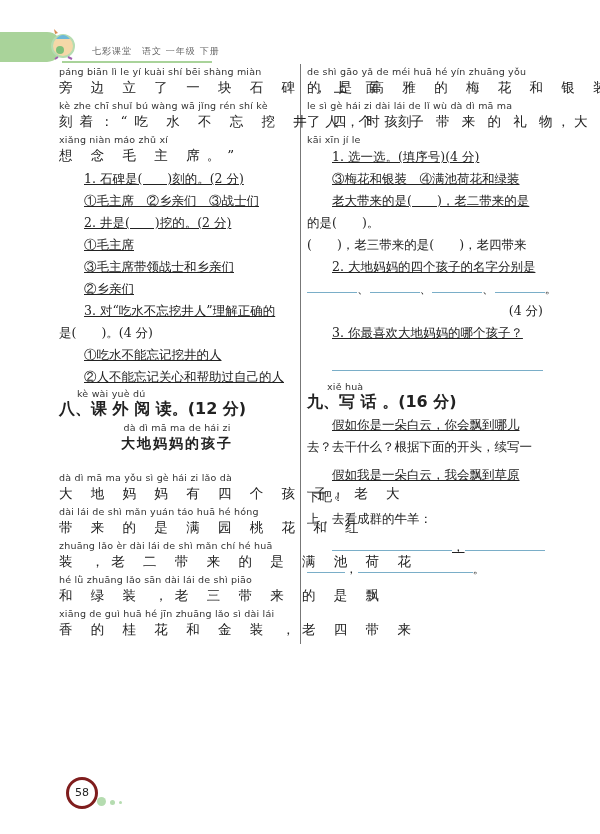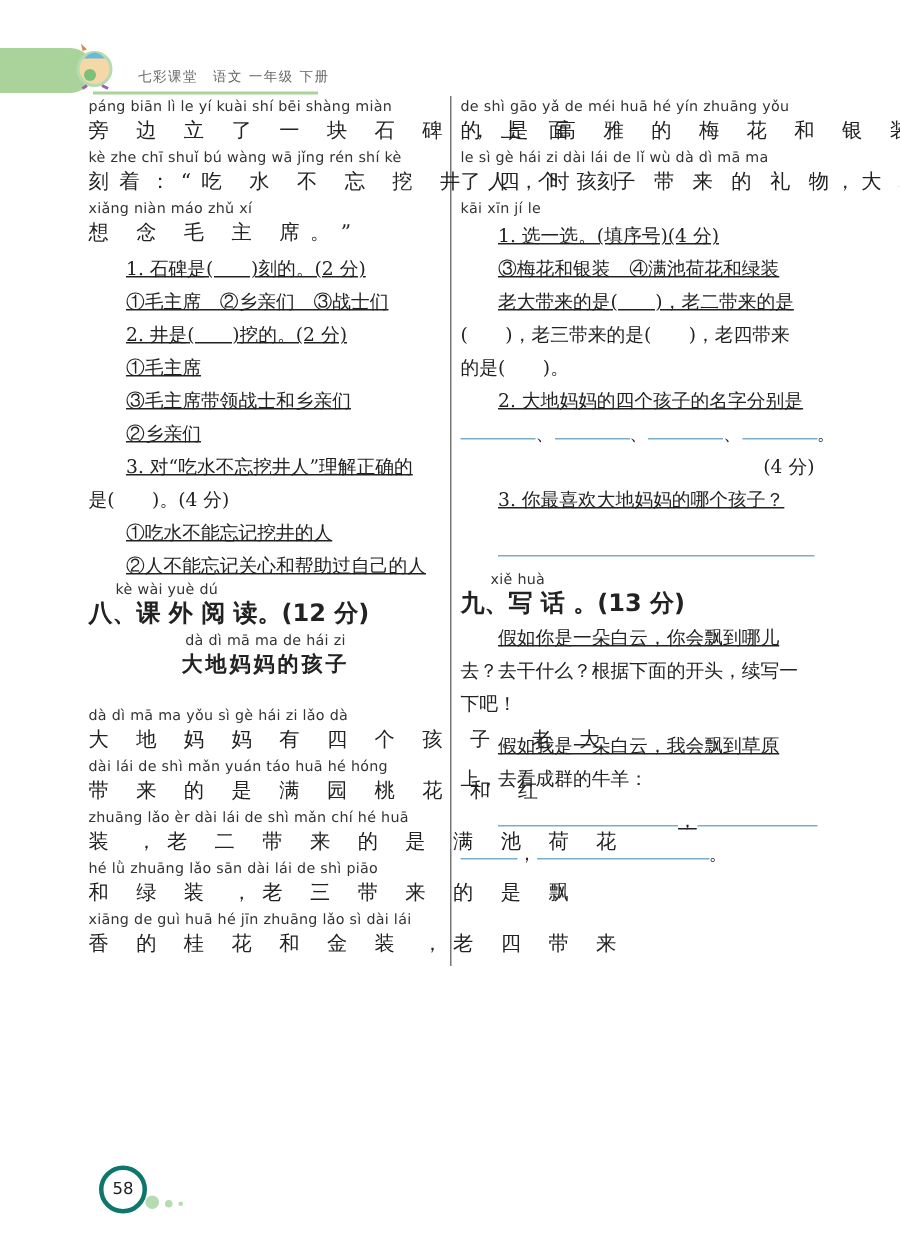--- a/index.html
+++ b/index.html
@@ -17,21 +17,21 @@
   .py { font-family:"DejaVu Sans", sans-serif; font-size:9.5px; color:#333; line-height:12px; white-space:nowrap; letter-spacing:0.2px; }
   .hz { font-size:13.5px; line-height:18px; letter-spacing:7px; white-space:nowrap; margin-bottom:4px; }
   .line { font-size:12.5px; line-height:22px; white-space:nowrap; }
   .ind { padding-left:25px;text-decoration:underline; }
   .sec { font-family:"DejaVu Sans", sans-serif; font-weight:bold; font-size:16px; line-height:17px; }
   .title { font-weight:bold; font-size:14px; text-align:center; letter-spacing:2px; line-height:18px; margin-bottom:20px;}
   .c { text-align:center; }
   .r { text-align:right; }
   .blank { display:inline-block; border-bottom:1px solid #7aaec8; height:12px; vertical-align:baseline; }
   .ansline { border-bottom:1px solid #7aaec8; height:14px; margin:12px 0 10px 25px; }
-  .page-num { position:absolute; left:66px; top:777px; width:26px; height:26px; border:3px solid #0f766e;
+  .page-num { position:absolute; left:66px; top:777px; width:26px; height:26px; border:3px solid #7f1d1d;
               border-radius:50%; font-family:"DejaVu Sans", sans-serif; font-size:11px;
               text-align:center; line-height:26px; color:#222; }
   .dot { position:absolute; border-radius:50%; background:#b5dcb0; }
 </style>
 </head>
 <body>
 
 <div class="header-bar"></div>
 <div class="header-line"></div>
 <svg class="mascot" viewBox="0 0 30 34">
@@ -86,35 +86,35 @@
   <div>
     <div class="py">de shì gāo yǎ de méi huā hé yín zhuāng      yǒu</div>
     <div class="hz">的 是 高 雅 的 梅 花 和 银  装 。有</div>
     <div class="py">le  sì gè hái zi dài lái de  lǐ  wù   dà dì mā ma</div>
     <div class="hz" style="letter-spacing:4px">了 四 个 孩 子 带 来 的 礼 物，大 地 妈 妈</div>
     <div class="py">kāi xīn jí  le</div>
   </div>
   <div class="line ind">1. 选一选。(填序号)(4 分)</div>
   <div class="line ind">③梅花和银装　④满池荷花和绿装</div>
   <div class="line ind">老大带来的是(　　)，老二带来的是</div>
+  <div class="line">的是(　　)。</div>
   <div class="line">(　　)，老三带来的是(　　)，老四带来</div>
-  <div class="line">的是(　　)。</div>
   <div class="line ind">2. 大地妈妈的四个孩子的名字分别是</div>
   <div class="line">
     <span class="blank" style="width:50px"></span><span>、</span><span class="blank" style="width:50px"></span><span>、</span><span class="blank" style="width:50px"></span><span>、</span><span class="blank" style="width:50px"></span><span>。</span>
   </div>
   <div class="line r">(4 分)</div>
   <div class="line ind">3. 你最喜欢大地妈妈的哪个孩子？</div>
   <div class="ansline"></div>
   <div class="py" style="padding-left:20px">xiě huà</div>
-  <div class="sec">九、写 话 。(13 分)</div>
+  <div class="sec">九、写 话 。(16 分)</div>
   <div class="line ind" style="margin-top:4px">假如你是一朵白云，你会飘到哪儿</div>
   <div class="line">去？去干什么？根据下面的开头，续写一</div>
+  <div class="line ind" style="margin-top:6px">假如我是一朵白云，我会飘到草原</div>
   <div class="line">下吧！</div>
-  <div class="line ind" style="margin-top:6px">假如我是一朵白云，我会飘到草原</div>
   <div class="line">上，去看成群的牛羊：</div>
   <div class="line ind" style="margin-top:6px">
     <span class="blank" style="width:120px"></span><span>，</span><span class="blank" style="width:80px"></span>
   </div>
   <div class="line">
     <span class="blank" style="width:38px"></span><span>，</span><span class="blank" style="width:115px"></span><span>。</span>
   </div>
 </div>
 
 <div class="page-num">58</div>

